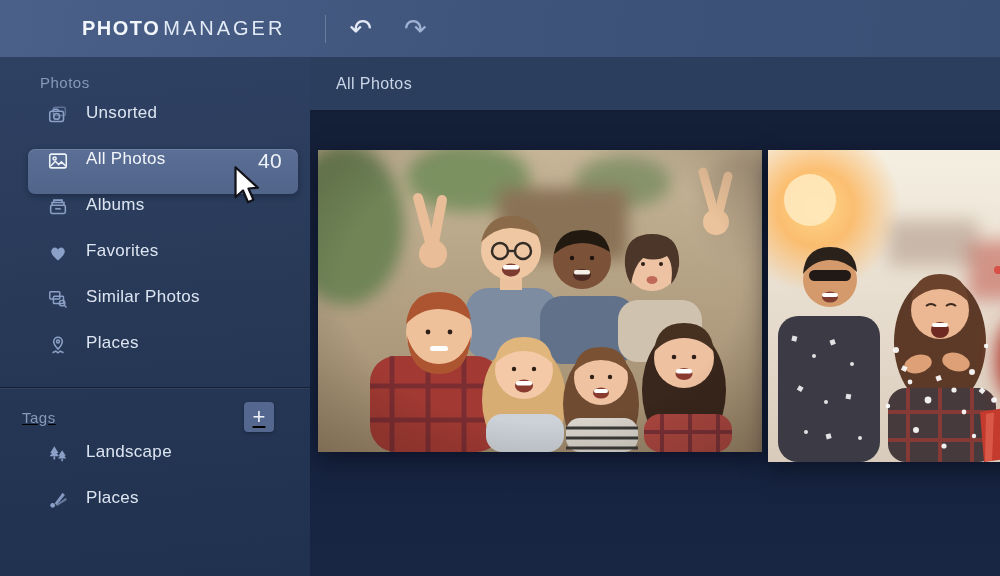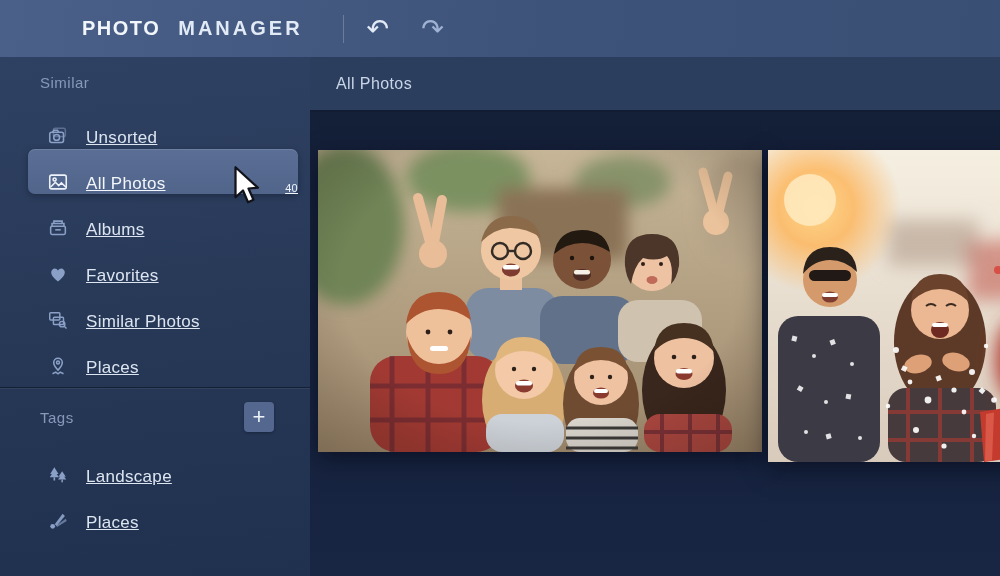--- a/index.html
+++ b/index.html
@@ -9,53 +9,53 @@
     -webkit-font-smoothing:antialiased;
   }
   
   .topbar{
     position:absolute;top:0;left:0;width:100%;height:57px;
     background:linear-gradient(100deg,#4a6089 0%,#3d5379 55%,#3a4f74 100%);
     display:flex;align-items:center;z-index:5;
   }
   .logo{margin-left:82px;font-size:20px;color:#f2f6fb;white-space:nowrap;}
   .logo .bold{font-weight:700;letter-spacing:1.5px;}
-  .logo .light{font-weight:700;letter-spacing:3px;color:#e2eaf5;margin-left:18px;}
+  .logo .light{font-weight:400;letter-spacing:3px;color:#e2eaf5;margin-left:3px;}
   .topbar-divider{width:1px;height:28px;background:rgba(255,255,255,.22);margin-left:40px;}
   .tb-btn{
     background:none;border:none;cursor:pointer;padding:0 9px;margin-left:14px;
     font-size:27px;line-height:1;font-family:"DejaVu Sans",sans-serif;
   }
   .tb-btn.undo{color:#e3eaf5;}
   .tb-btn.redo{color:#9fb2d4;}
   
   .sidebar{
     position:absolute;top:57px;left:0;width:310px;height:519px;
     background:linear-gradient(175deg,#2f4163 0%,#273856 55%,#203150 100%);
     z-index:4;
   }
   .section-label{
     color:#8799b9;font-size:15px;letter-spacing:.5px;
     padding:17px 0 6px 40px;
   }
   .nav{margin-top:6px;}
   .item{
-    display:flex;align-items:flex-end;height:45px;margin:1px 12px 1px 28px;
+    display:flex;align-items:flex-start;height:45px;margin:1px 12px 1px 28px;
     padding-left:18px;border-radius:7px;color:#dde5f1;font-size:17px;
-    letter-spacing:.3px;cursor:pointer;position:relative;text-decoration:underline;
+    letter-spacing:.3px;cursor:pointer;position:relative;
   }
   .item .ico{width:24px;height:24px;margin-right:16px;flex:0 0 24px;display:flex;align-items:center;justify-content:center;}
   .item.selected{
     background:linear-gradient(180deg,#5b6f96,#51648a);
     color:#f3f6fb;
     box-shadow:0 2px 6px rgba(8,14,28,.35), inset 0 1px 0 rgba(255,255,255,.12);
   }
-  .item .count{margin-left:auto;font-size:11px;color:#eef3f9;font-weight:400;}
+  .item .count{margin-left:auto;padding-right:16px;font-size:21px;color:#eef3f9;font-weight:400;}
   .sidebar-divider{height:1px;background:rgba(8,14,28,.55);box-shadow:0 1px 0 rgba(255,255,255,.06);margin-top:9px;}
-  .tags-header{display:flex;align-items:center;padding:14px 14px 4px 40px;}
+  .tags-header{display:flex;align-items:center;padding:14px 14px 4px 22px;text-decoration:underline;}
   .tags-header .section-label{padding:0;}
   .add-btn{
     margin-left:auto;margin-right:22px;width:30px;height:30px;border:none;border-radius:4px;
     background:#54678e;color:#eef3fa;font-size:22px;line-height:28px;text-align:center;
     cursor:pointer;padding:0;box-shadow:0 1px 3px rgba(8,14,28,.4);
   }
   
   .main-header{
     position:absolute;left:310px;top:57px;right:0;height:53px;
     background:#2b3e5e;border-bottom:2px solid #121d33;z-index:3;
@@ -85,21 +85,21 @@
   <div class="topbar">
     <div class="logo">
       <span class="bold">PHOTO</span><span class="light">MANAGER</span>
     </div>
     <div class="topbar-divider"></div>
     <button class="tb-btn undo">↶</button>
     <button class="tb-btn redo">↷</button>
   </div>
 
   <div class="sidebar">
-    <div class="section-label">Similar</div>
+    <div class="section-label">Photos</div>
 
     <div class="nav">
 
       <div class="item">
         <span class="ico">
           <svg width="22" height="22" viewBox="0 0 24 24">
               <g fill="none" stroke="#8ba0c6" stroke-width="1.7">
                 <rect x="7" y="3.5" width="13" height="9" rx="2" opacity=".5"></rect>
                 <rect x="3" y="8" width="15" height="11" rx="2"></rect>
                 <circle cx="10.5" cy="13.5" r="3.2"></circle>

